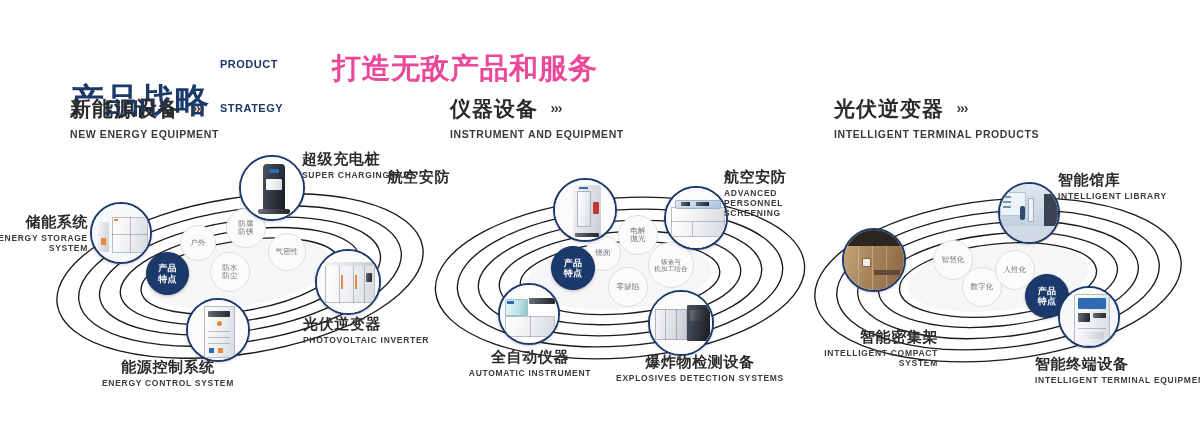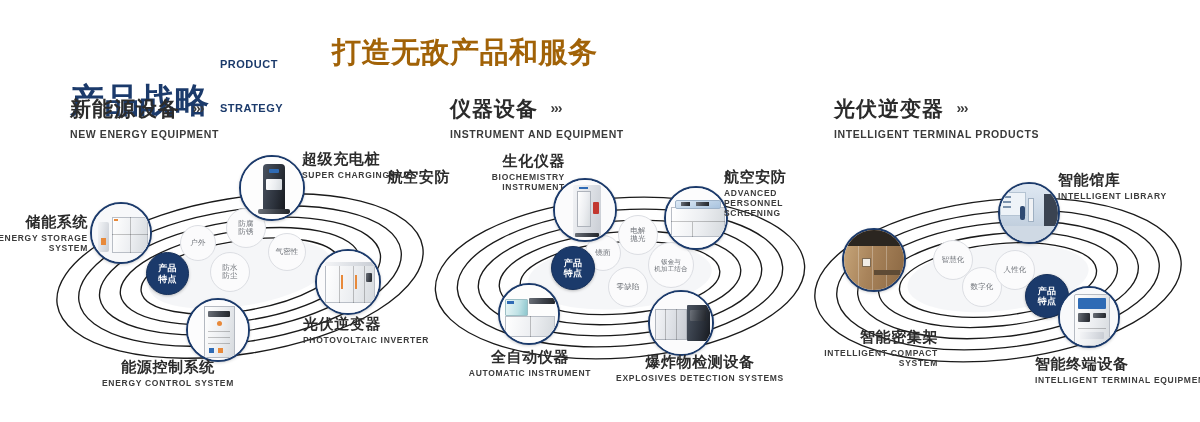--- a/index.html
+++ b/index.html
@@ -17,22 +17,22 @@
     font-size: 34px; font-weight: 700; color: #1b3a6b;
     letter-spacing: 1px; line-height: 1; white-space: nowrap;
   }
   .hdr-en {
     margin-left: 10px; margin-bottom: 3px;
     font-size: 11px; font-weight: 700; color: #1b3a6b;
     line-height: 11px; letter-spacing: .5px; text-align: left;
   }
   .hdr-en span { display: block; margin-top: 33px; }
   .hdr-slogan {
-    position: absolute; left: 332px; top: 33px;
-    font-size: 29px; font-weight: 700; color: #a16207;
+    position: absolute; left: 332px; top: 49px;
+    font-size: 29px; font-weight: 700; color: #ec4899;
     letter-spacing: .5px; white-space: nowrap;
   }
 
   
   .sec-title { position: absolute; white-space: nowrap; }
   .sec-cn {
     font-size: 21px; font-weight: 700; color: #2b2b2b;
     letter-spacing: 1px; display: inline-block; vertical-align: middle;
   }
   .sec-arrows {
@@ -301,24 +301,20 @@
         <div class="dev ln" style="left:26px;top:17px;width:1px;height:31px;"></div>
         <div class="dev g-navy" style="left:37px;top:13px;width:23px;height:36px;border-radius:1px;"></div>
         <div class="dev g-dark" style="left:40px;top:18px;width:16px;height:11px;border-radius:1px;"></div>
       </div>
     </div>
 
     <div class="plabel ar" style="right:370px;top:18px;width:90px;">
       <div class="cn">航空安防</div>
     </div>
 
-    <div class="plabel ar" style="right:255px;top:2px;width:110px;">
-      <div class="cn">生化仪器</div>
-      <div class="en" style="white-space:normal;">BIOCHEMISTRY INSTRUMENT</div>
-    </div>
 
     <div class="plabel al" style="left:304px;top:18px;width:105px;">
       <div class="cn">航空安防</div>
       <div class="en" style="white-space:normal;">ADVANCED PERSONNEL SCREENING</div>
     </div>
 
     <div class="plabel ac" style="left:30px;top:198px;width:160px;">
       <div class="cn">全自动仪器</div>
       <div class="en">AUTOMATIC INSTRUMENT</div>
     </div>

